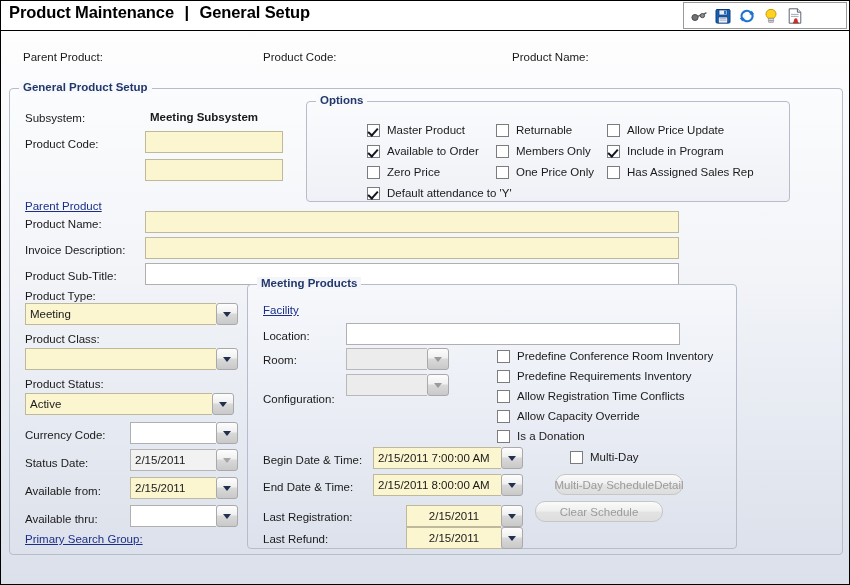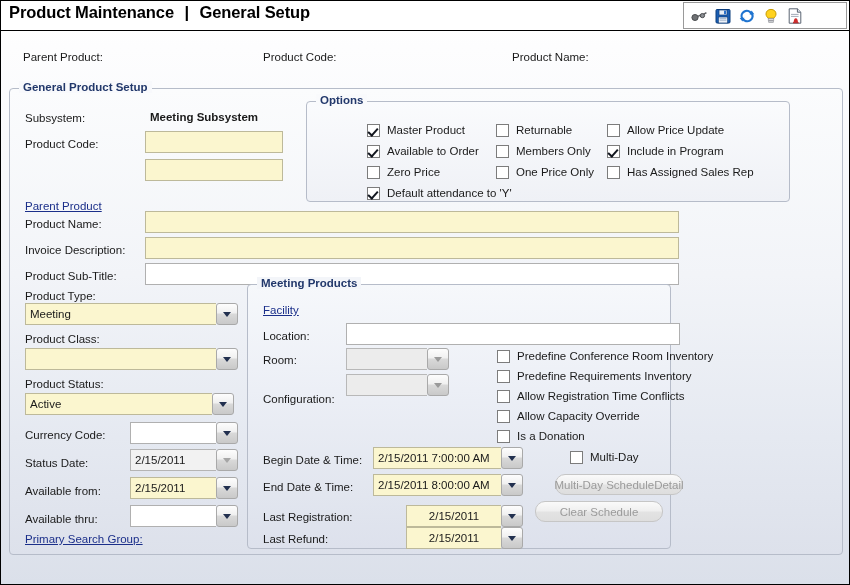--- a/index.html
+++ b/index.html
@@ -55,21 +55,21 @@
     font-size:11.5px; font-weight:bold; color:#22386b;
     white-space:nowrap;
     background:linear-gradient(to bottom,#f4f6fa,#eff2f7);
   }
   #gb-general { left:8px; top:87px; width:834px; height:467px;
      background:linear-gradient(to bottom,#fbfcfd 0%,#f2f4f8 40%,#e5e9f1 75%,#dde1eb 100%); }
   #gb-general > .grouplegend { background:#f8f9fc; }
   #gb-options { left:305px; top:100px; width:484px; height:101px;
      background:linear-gradient(to bottom,#fafbfd,#eff1f6);padding-left:19px; }
   #gb-options > .grouplegend { background:#f9fafc; }
-  #gb-meeting { left:246px; top:283px; width:424px; height:265px;
+  #gb-meeting { left:246px; top:283px; width:490px; height:265px;
      background:linear-gradient(to bottom,#f6f8fb 0%,#eceff6 40%,#e2e6ef 80%,#dde1ec 100%); }
   #gb-meeting > .grouplegend { background:#f3f5f9; }
 
   
   .lbl { position:absolute; font-size:11.5px; color:#1a1a1a; white-space:nowrap; line-height:14px; }
   .statictext { position:absolute; font-size:11.5px; color:#1a1a1a; white-space:nowrap;font-weight:bold; }
   .linklbl {
     position:absolute; font-size:11.5px; color:#1b2f8a;
     text-decoration:underline; cursor:pointer; white-space:nowrap;
   }

